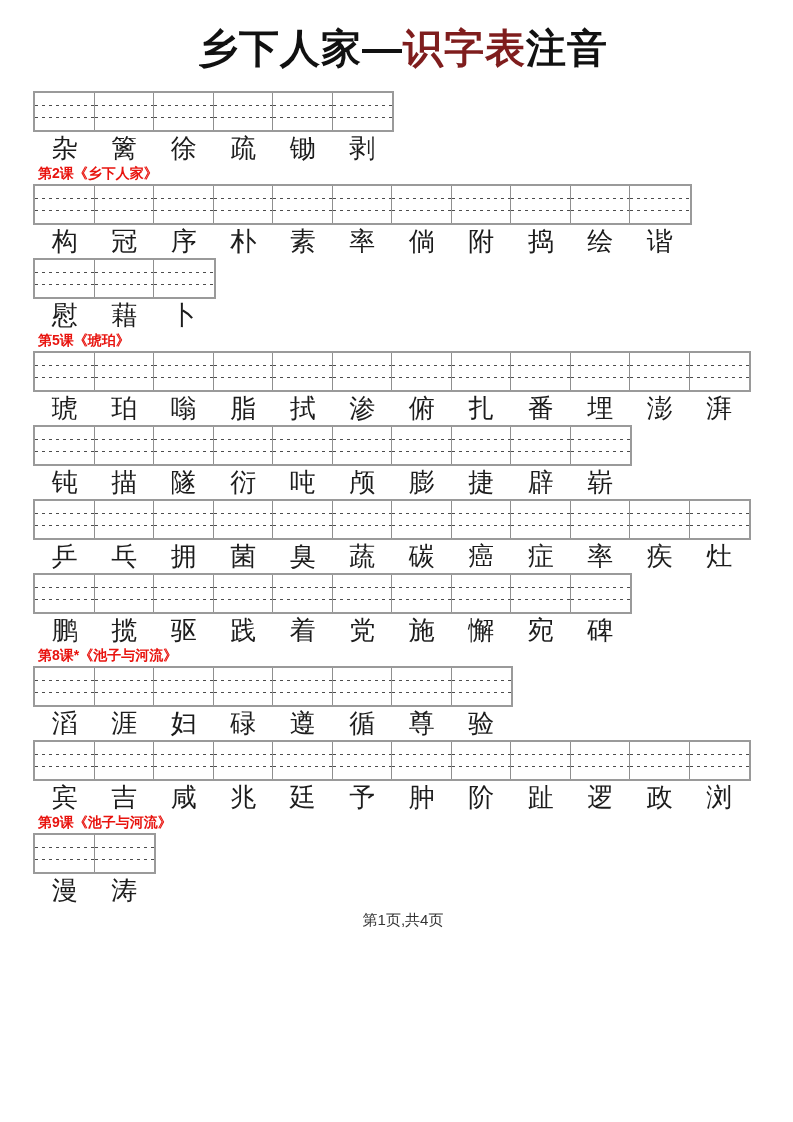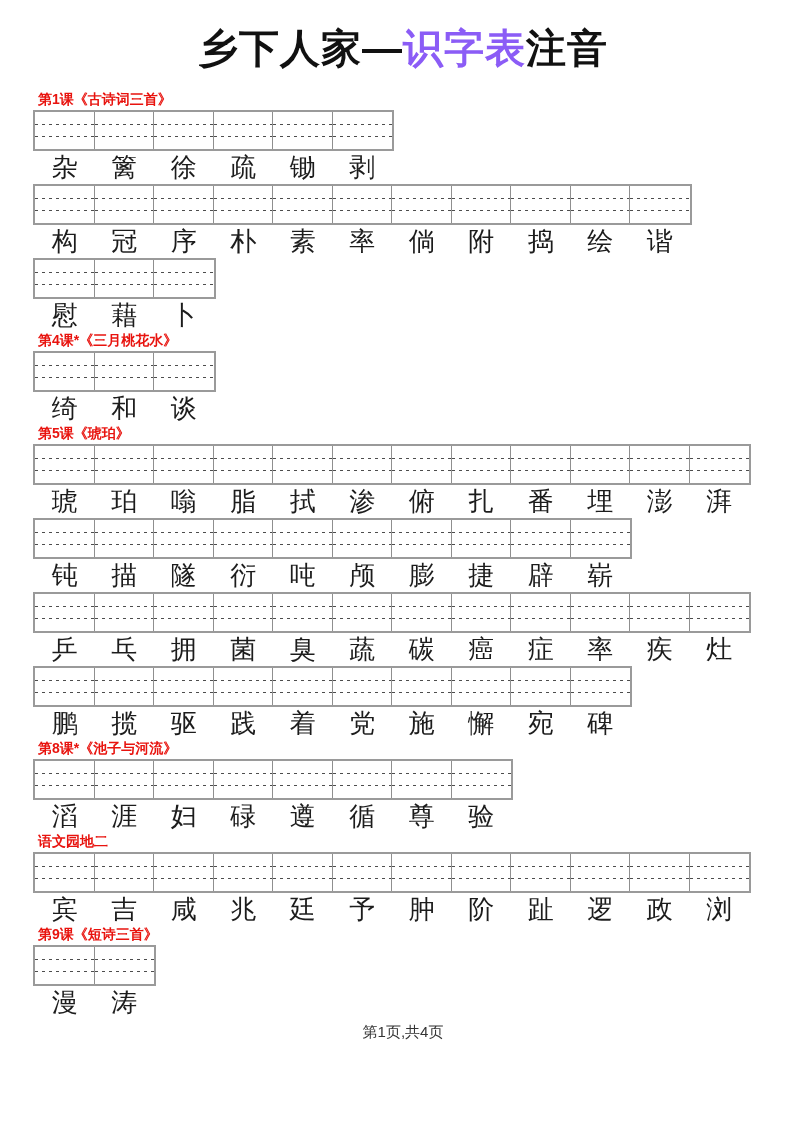--- a/index.html
+++ b/index.html
@@ -5,21 +5,21 @@
   html,body{margin:0;padding:0;background:#e9e9e9;}
   .page{
     width:793px;height:1122px;background:#ffffff;margin:0 auto;
     font-family:"Liberation Sans",sans-serif;position:relative;overflow:hidden;
     box-sizing:border-box;padding:24px 20px 0 33px;
   }
   .title{
     text-align:center;font-size:40px;line-height:48px;font-weight:bold;
     color:#111;margin:0 0 19px 0;letter-spacing:1px;white-space:nowrap;
   }
-  .title .hl{color:#8b5cf6;}
+  .title .hl{color:#7f1d1d;}
   .section{margin:0 0 0 0;}
   .section-label{
     font-size:14px;font-weight:bold;color:#e8130e;line-height:17px;
     margin:0 0 2px 5px;white-space:nowrap;
   }
   .pinyin-grid{
     display:flex;width:max-content;height:37px;
     border:2px solid #9a9a9a;background:#fff;
   }
   .cell{
@@ -45,40 +45,40 @@
 </style>
 </head>
 <body>
 
 <div class="page">
 
   <h1 class="title"><span>乡下人家—</span><span class="hl">识字表</span><span>注音</span></h1>
 
   <div>
   <div class="section">
-    <div class="section-label">第1课《古诗词三首》</div>
     <div class="pinyin-grid">
           <div class="cell"></div>
           <div class="cell"></div>
           <div class="cell"></div>
           <div class="cell"></div>
           <div class="cell"></div>
           <div class="cell"></div>
         </div>
     <div class="character-row">
           <div class="charbox">杂</div>
           <div class="charbox">篱</div>
           <div class="charbox">徐</div>
           <div class="charbox">疏</div>
           <div class="charbox">锄</div>
           <div class="charbox">剥</div>
         </div>
   </div>
 
   <div class="section">
+    <div class="section-label">第2课《乡下人家》</div>
     <div class="pinyin-grid">
           <div class="cell"></div>
           <div class="cell"></div>
           <div class="cell"></div>
           <div class="cell"></div>
           <div class="cell"></div>
           <div class="cell"></div>
           <div class="cell"></div>
           <div class="cell"></div>
           <div class="cell"></div>
@@ -106,33 +106,20 @@
           <div class="cell"></div>
           <div class="cell"></div>
         </div>
     <div class="character-row">
           <div class="charbox">慰</div>
           <div class="charbox">藉</div>
           <div class="charbox">卜</div>
         </div>
   </div>
 
-  <div class="section">
-    <div class="section-label">第4课*《三月桃花水》</div>
-    <div class="pinyin-grid">
-          <div class="cell"></div>
-          <div class="cell"></div>
-          <div class="cell"></div>
-        </div>
-    <div class="character-row">
-          <div class="charbox">绮</div>
-          <div class="charbox">和</div>
-          <div class="charbox">谈</div>
-        </div>
-  </div>
 
   <div class="section">
     <div class="section-label">第5课《琥珀》</div>
     <div class="pinyin-grid">
           <div class="cell"></div>
           <div class="cell"></div>
           <div class="cell"></div>
           <div class="cell"></div>
           <div class="cell"></div>
           <div class="cell"></div>
@@ -262,21 +249,20 @@
           <div class="charbox">妇</div>
           <div class="charbox">碌</div>
           <div class="charbox">遵</div>
           <div class="charbox">循</div>
           <div class="charbox">尊</div>
           <div class="charbox">验</div>
         </div>
   </div>
 
   <div class="section">
-    <div class="section-label">语文园地二</div>
     <div class="pinyin-grid">
           <div class="cell"></div>
           <div class="cell"></div>
           <div class="cell"></div>
           <div class="cell"></div>
           <div class="cell"></div>
           <div class="cell"></div>
           <div class="cell"></div>
           <div class="cell"></div>
           <div class="cell"></div>
@@ -294,21 +280,21 @@
           <div class="charbox">肿</div>
           <div class="charbox">阶</div>
           <div class="charbox">趾</div>
           <div class="charbox">逻</div>
           <div class="charbox">政</div>
           <div class="charbox">浏</div>
         </div>
   </div>
 
   <div class="section">
-    <div class="section-label">第9课《短诗三首》</div>
+    <div class="section-label">第9课《池子与河流》</div>
     <div class="pinyin-grid">
           <div class="cell"></div>
           <div class="cell"></div>
         </div>
     <div class="character-row">
           <div class="charbox">漫</div>
           <div class="charbox">涛</div>
         </div>
   </div>
 </div>

